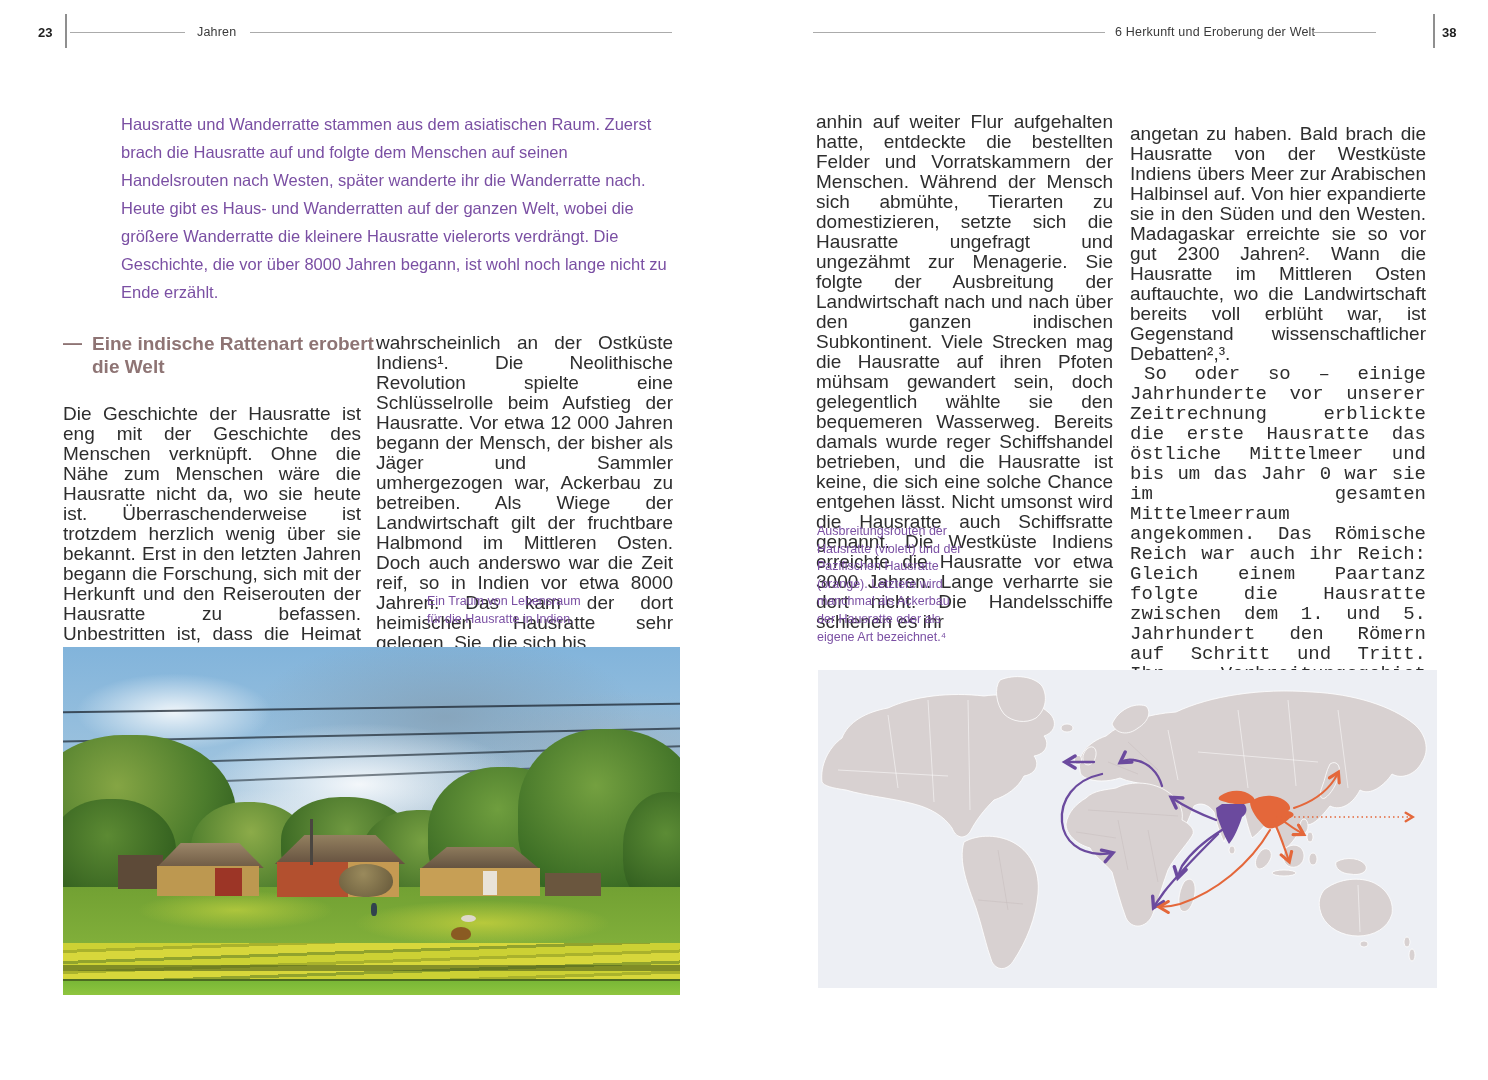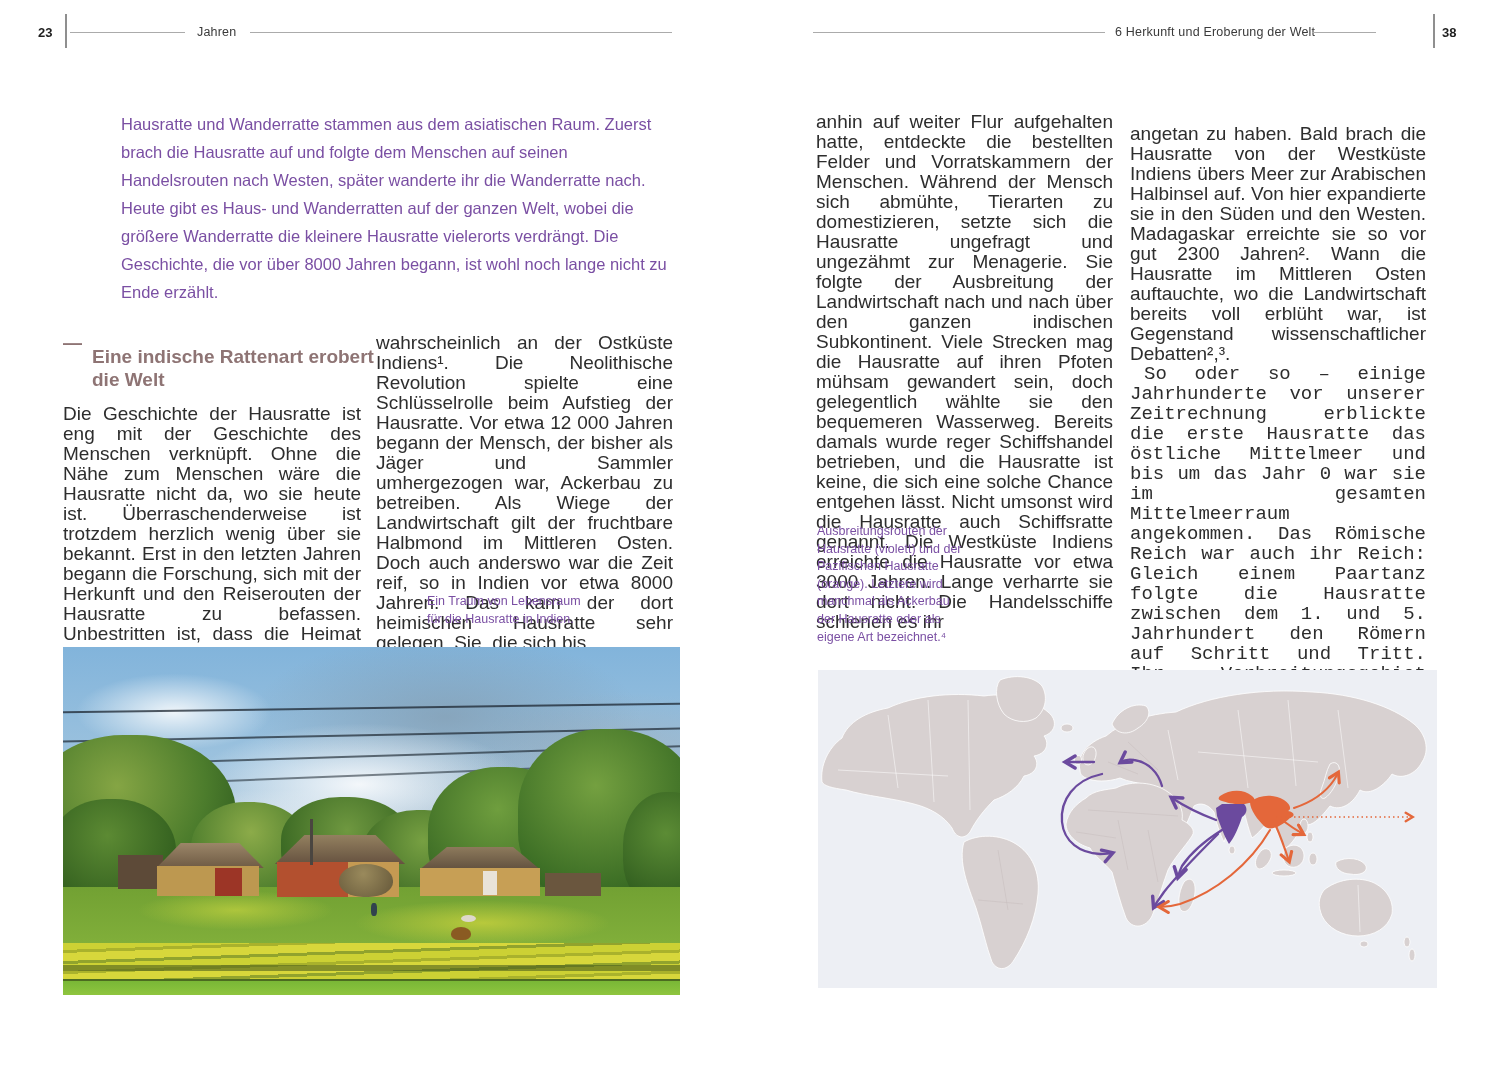--- a/index.html
+++ b/index.html
@@ -55,21 +55,21 @@
 
 <div class="abs hline" style="left:813px;top:32px;width:292px;"></div>
 <span class="abs running-head" style="left:1115px;top:25px;">6 Herkunft und Eroberung der Welt</span>
 <div class="abs hline" style="left:1312px;top:32px;width:64px;"></div>
 <div class="abs vline" style="left:1433px;top:14px;height:34px;"></div>
 <span class="abs pagenum" style="left:1442px;top:25px;">38</span>
 
 <div class="abs intro" style="left:121px;top:110px;width:556px;">Hausratte und Wanderratte stammen aus dem asiatischen Raum. Zuerst brach die Hausratte auf und folgte dem Menschen auf seinen Handelsrouten nach Westen, später wanderte ihr die Wanderratte nach. Heute gibt es Haus- und Wanderratten auf der ganzen Welt, wobei die größere Wanderratte die kleinere Hausratte vielerorts verdrängt. Die Geschichte, die vor über 8000 Jahren begann, ist wohl noch lange nicht zu Ende erzählt.</div>
 
 <span class="abs section-dash" style="left:63px;top:332px;">—</span>
-<h2 class="abs section-title" style="left:92px;top:332px;width:282px;margin-top:13px;">Eine indische Rattenart erobert die Welt</h2>
+<h2 class="abs section-title" style="left:92px;top:332px;width:282px;">Eine indische Rattenart erobert die Welt</h2>
 
 <div class="abs bodycol" style="left:63px;top:404px;width:298px;">Die Geschichte der Hausratte ist eng mit der Geschichte des Menschen verknüpft. Ohne die Nähe zum Menschen wäre die Hausratte nicht da, wo sie heute ist. Überraschenderweise ist trotzdem herzlich wenig über sie bekannt. Erst in den letzten Jahren begann die Forschung, sich mit der Herkunft und den Reiserouten der Hausratte zu befassen. Unbestritten ist, dass die Heimat der Hausratte auf dem indischen Subkontinent liegt,</div>
 <div class="abs bodycol" style="left:376px;top:333px;width:297px;">wahrscheinlich an der Ostküste Indiens¹. Die Neolithische Revolution spielte eine Schlüsselrolle beim Aufstieg der Hausratte. Vor etwa 12 000 Jahren begann der Mensch, der bisher als Jäger und Sammler umhergezogen war, Ackerbau zu betreiben. Als Wiege der Landwirtschaft gilt der fruchtbare Halbmond im Mittleren Osten. Doch auch anderswo war die Zeit reif, so in Indien vor etwa 8000 Jahren. Das kam der dort heimischen Hausratte sehr gelegen. Sie, die sich bis</div>
 
 <div class="abs caption" style="left:427px;top:593px;width:230px;text-align:left;">
   <span style="display:block;">Ein Traum von Lebensraum</span>
   <span style="display:block;">für die Hausratte in Indien.</span>
 </div>
 
 <div class="abs photo" style="left:63px;top:647px;width:617px;height:348px;">

